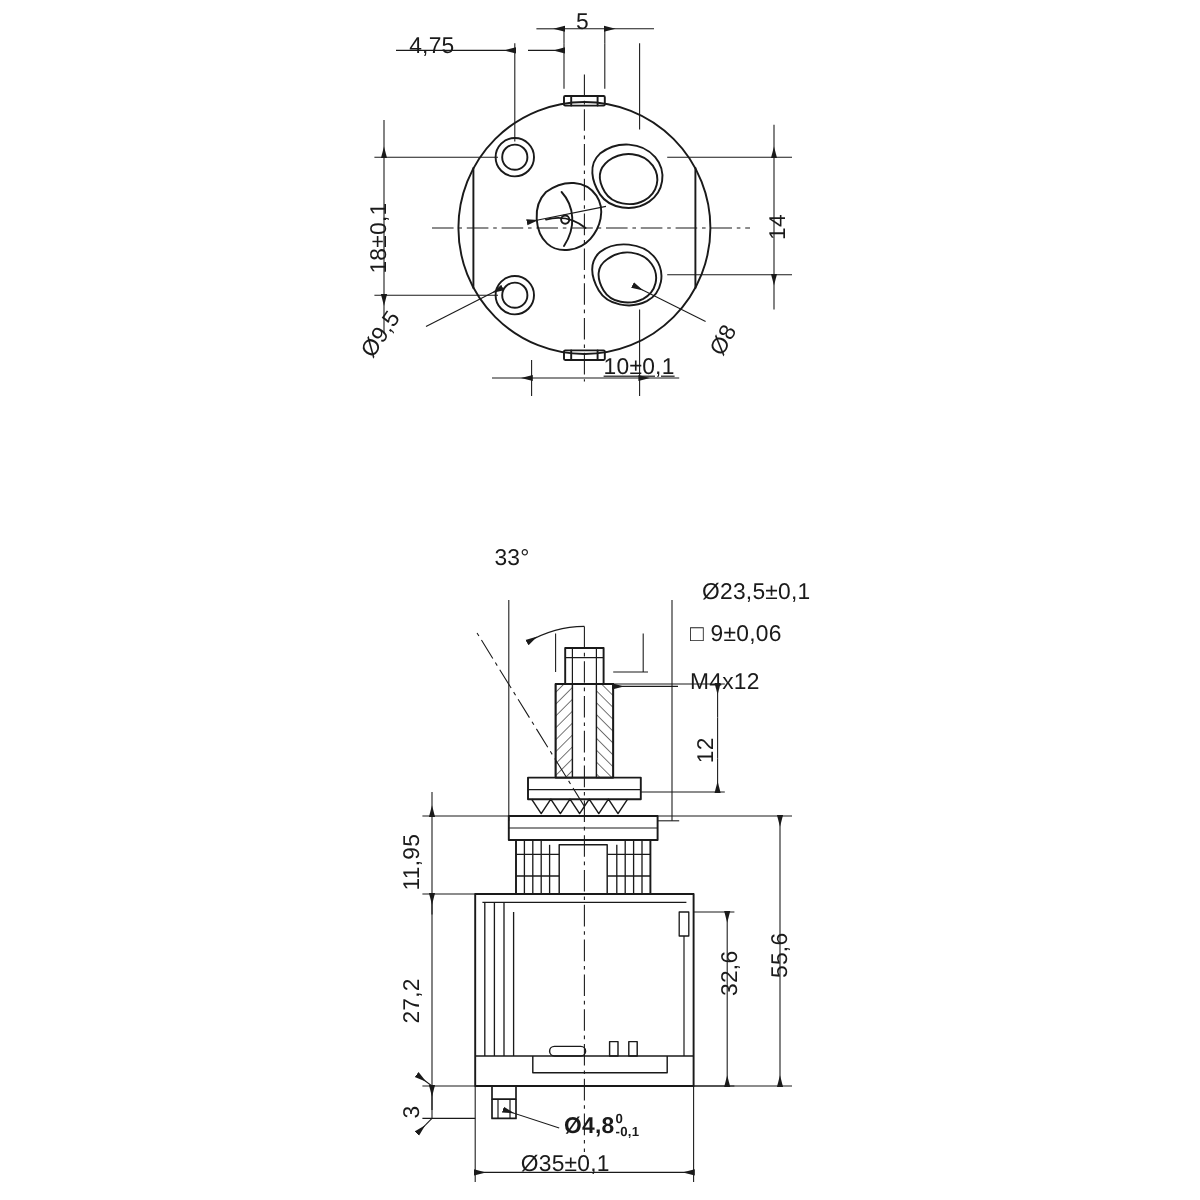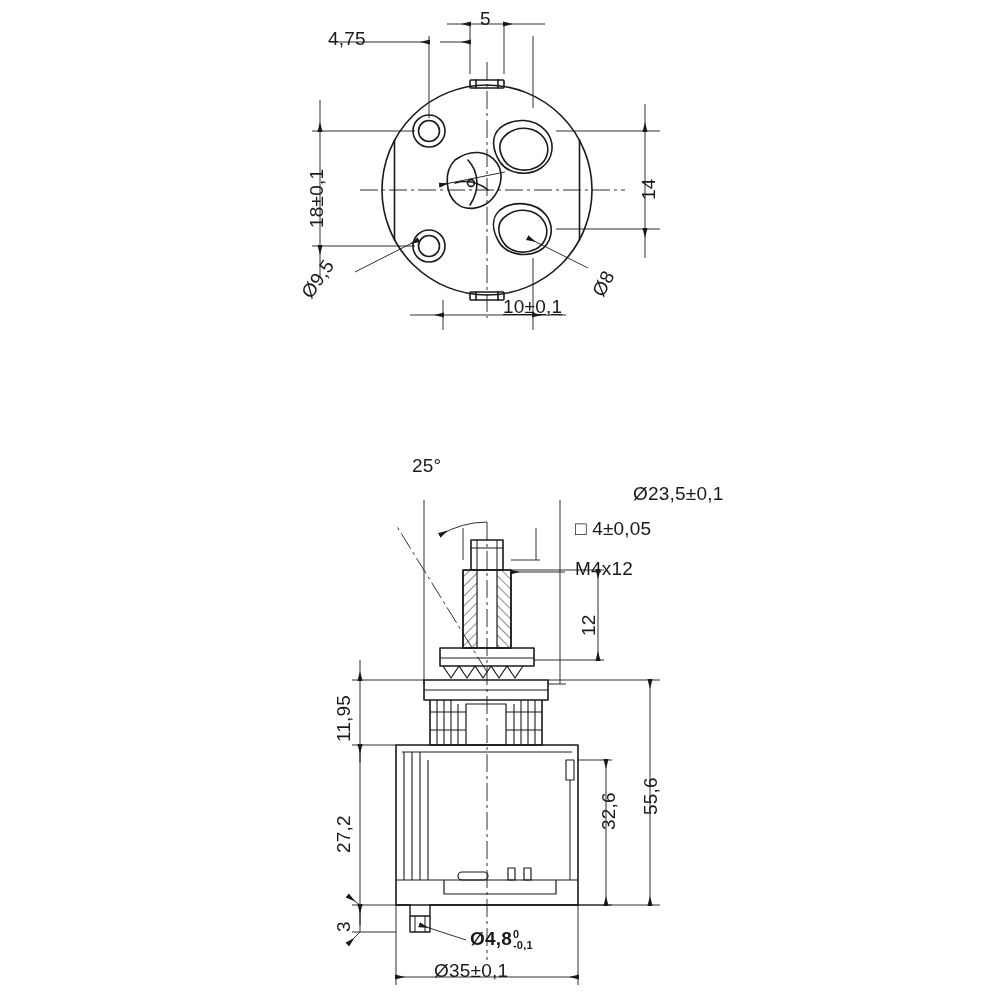--- a/index.html
+++ b/index.html
@@ -298,41 +298,41 @@
       <line x1="420" y1="925" x2="466" y2="940" marker-start="url(#arrStart)"></line>
 
       <line x1="396" y1="905" x2="396" y2="985"></line>
       <line x1="578" y1="905" x2="578" y2="985"></line>
       <line x1="396" y1="977" x2="430" y2="977" marker-start="url(#arrStart)"></line>
       <line x1="430" y1="977" x2="545" y2="977"></line>
       <line x1="545" y1="977" x2="578" y2="977" marker-end="url(#arrEnd)"></line>
     </g>
   </svg>
 
-  <div class="dim-label" style="left:328px; top:28px;">4,75</div>
+  <div class="dim-label" style="left:341px; top:28px;">4,75</div>
 
   <div class="dim-label" style="left:480px; top:8px;">5</div>
 
   <div class="dim-label vert" style="left:306px; top:228px; transform: rotate(-90deg);">18±0,1</div>
 
   <div class="dim-label vert" style="left:638px; top:200px; transform: rotate(-90deg);">14</div>
 
   <div class="dim-label vert" style="left:297px; top:290px; transform: rotate(-55deg);">Ø9,5</div>
 
   <div class="dim-label vert" style="left:588px; top:290px; transform: rotate(-62deg);">Ø8</div>
 
   <div class="dim-label" style="left:503px; top:296px;text-decoration:underline;">10±0,1</div>
 
-  <div class="dim-label" style="left:412px; top:455px;">25°</div>
-
-  <div class="dim-label" style="left:585px; top:483px;margin-left:48px;">Ø23,5±0,1</div>
+  <div class="dim-label" style="left:412px; top:455px;">33°</div>
+
+  <div class="dim-label" style="left:585px; top:483px;">Ø23,5±0,1</div>
 
   <div class="dim-label" style="left:575px; top:518px;">
     <span>□</span>
-    <span>4±0,05</span>
+    <span>9±0,06</span>
   </div>
 
   <div class="dim-label" style="left:575px; top:558px;">M4x12</div>
 
   <div class="dim-label vert" style="left:578px; top:636px; transform: rotate(-90deg);">12</div>
 
   <div class="dim-label vert" style="left:333px; top:742px; transform: rotate(-90deg);">11,95</div>
 
   <div class="dim-label vert" style="left:333px; top:853px; transform: rotate(-90deg);">27,2</div>
 

